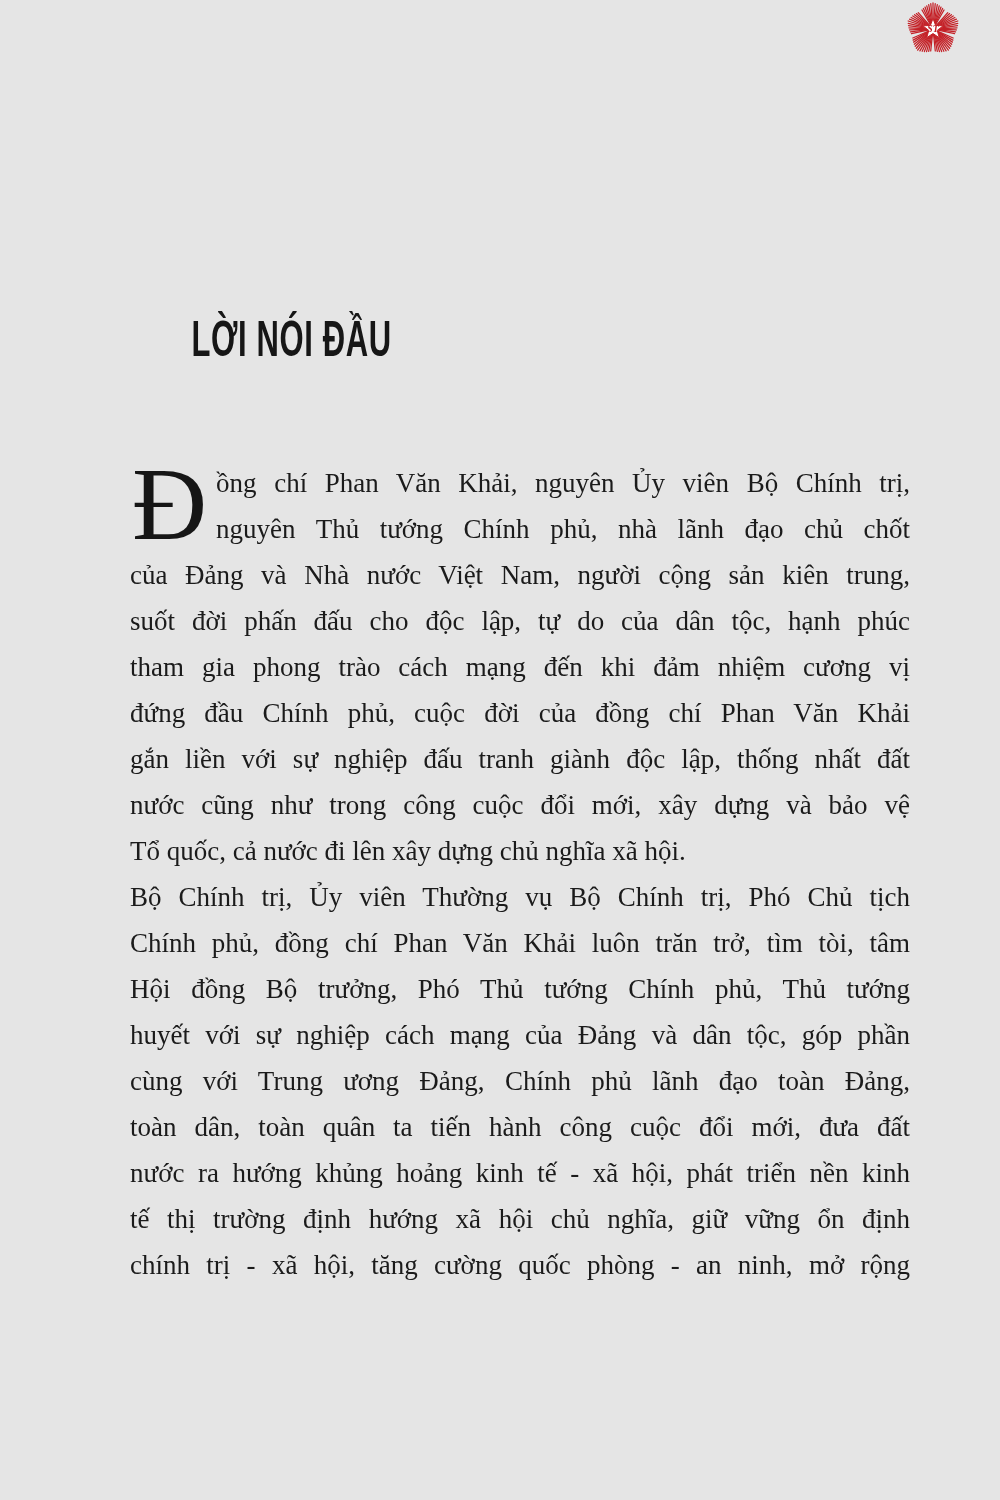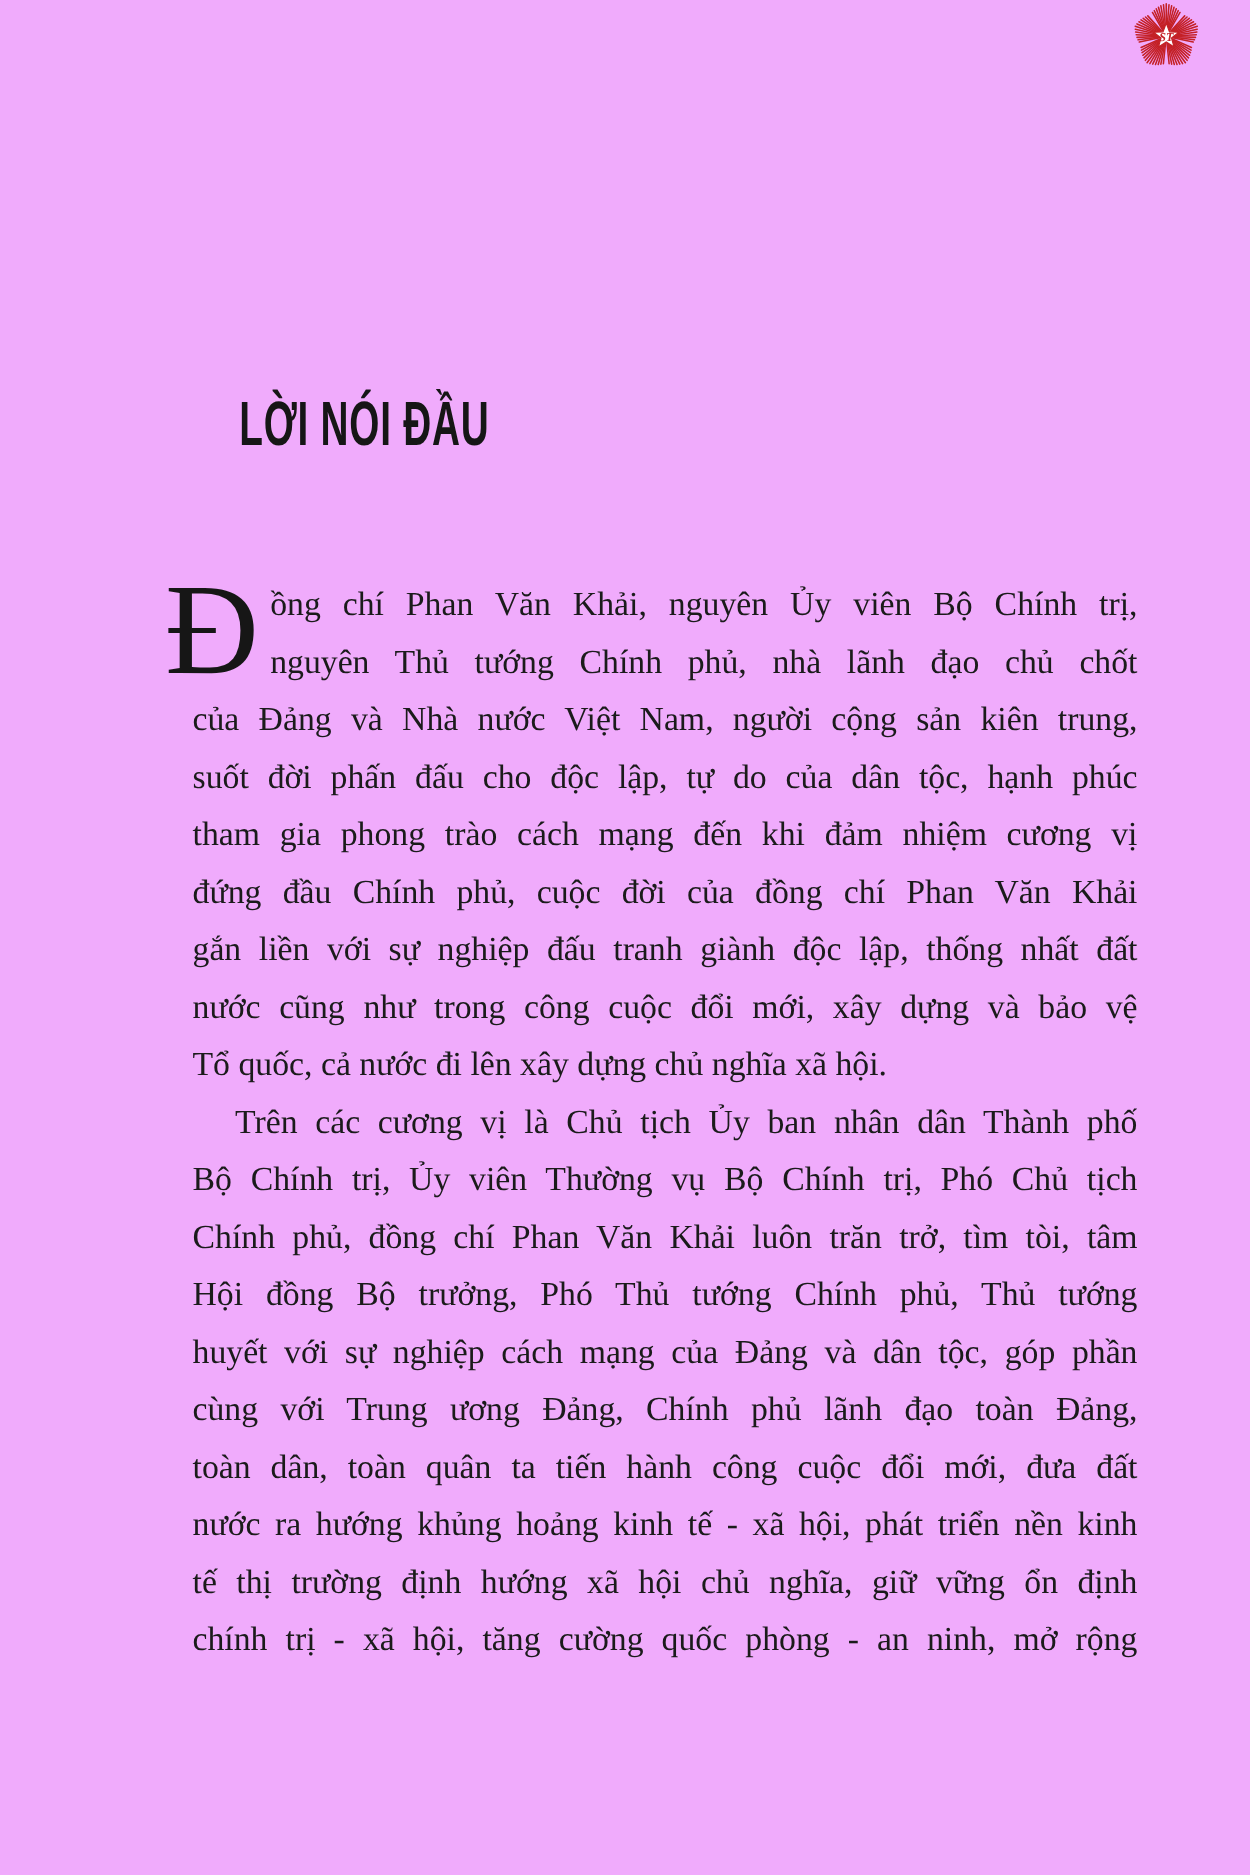--- a/index.html
+++ b/index.html
@@ -1,20 +1,20 @@
 <!DOCTYPE html>
 <html lang="vi"><head>
 <meta charset="utf-8">
 <style>
   html, body { margin: 0; padding: 0; background: #ffffff; }
   .page {
     position: relative;
     width: 1000px;
     height: 1500px;
-    background: #f0abfc;
+    background: #e5e5e5;
     font-family: "Liberation Serif", serif;
     color: #1b1b1b;
     overflow: hidden;
     text-decoration: underline;
   }
   .logo {
     position: absolute;
     left: 900px;
     top: 2px;
     width: 66px;
@@ -47,21 +47,20 @@
     width: 780px;
     font-size: 27px;
   }
   .paragraph { margin: 0; }
   .line {
     height: 46px;
     line-height: 46px;
     text-align: justify;
     text-align-last: justify;
     white-space: nowrap;
-    margin-left: 24px;
   }
   .line.last { text-align-last: left; }
   .line.indent { text-indent: 34px; }
   .dropcap {
     float: left;
     font-family: "Liberation Serif", serif;
     font-size: 104px;
     line-height: 88px;
     height: 92px;
     padding: 0 9px 0 2px;
@@ -158,21 +157,20 @@
         <div class="line">nguyên Thủ tướng Chính phủ, nhà lãnh đạo chủ chốt</div>
         <div class="line">của Đảng và Nhà nước Việt Nam, người cộng sản kiên trung,</div>
         <div class="line">suốt đời phấn đấu cho độc lập, tự do của dân tộc, hạnh phúc</div>
         <div class="line">tham gia phong trào cách mạng đến khi đảm nhiệm cương vị</div>
         <div class="line">đứng đầu Chính phủ, cuộc đời của đồng chí Phan Văn Khải</div>
         <div class="line">gắn liền với sự nghiệp đấu tranh giành độc lập, thống nhất đất</div>
         <div class="line">nước cũng như trong công cuộc đổi mới, xây dựng và bảo vệ</div>
         <div class="line last">Tổ quốc, cả nước đi lên xây dựng chủ nghĩa xã hội.</div>
       </div>
       <div class="paragraph">
-        <div class="line indent">Trên các cương vị là Chủ tịch Ủy ban nhân dân Thành phố</div>
         <div class="line">Bộ Chính trị, Ủy viên Thường vụ Bộ Chính trị, Phó Chủ tịch</div>
         <div class="line">Chính phủ, đồng chí Phan Văn Khải luôn trăn trở, tìm tòi, tâm</div>
         <div class="line">Hội đồng Bộ trưởng, Phó Thủ tướng Chính phủ, Thủ tướng</div>
         <div class="line">huyết với sự nghiệp cách mạng của Đảng và dân tộc, góp phần</div>
         <div class="line">cùng với Trung ương Đảng, Chính phủ lãnh đạo toàn Đảng,</div>
         <div class="line">toàn dân, toàn quân ta tiến hành công cuộc đổi mới, đưa đất</div>
         <div class="line">nước ra hướng khủng hoảng kinh tế - xã hội, phát triển nền kinh</div>
         <div class="line">tế thị trường định hướng xã hội chủ nghĩa, giữ vững ổn định</div>
         <div class="line">chính trị - xã hội, tăng cường quốc phòng - an ninh, mở rộng</div>
       </div>

